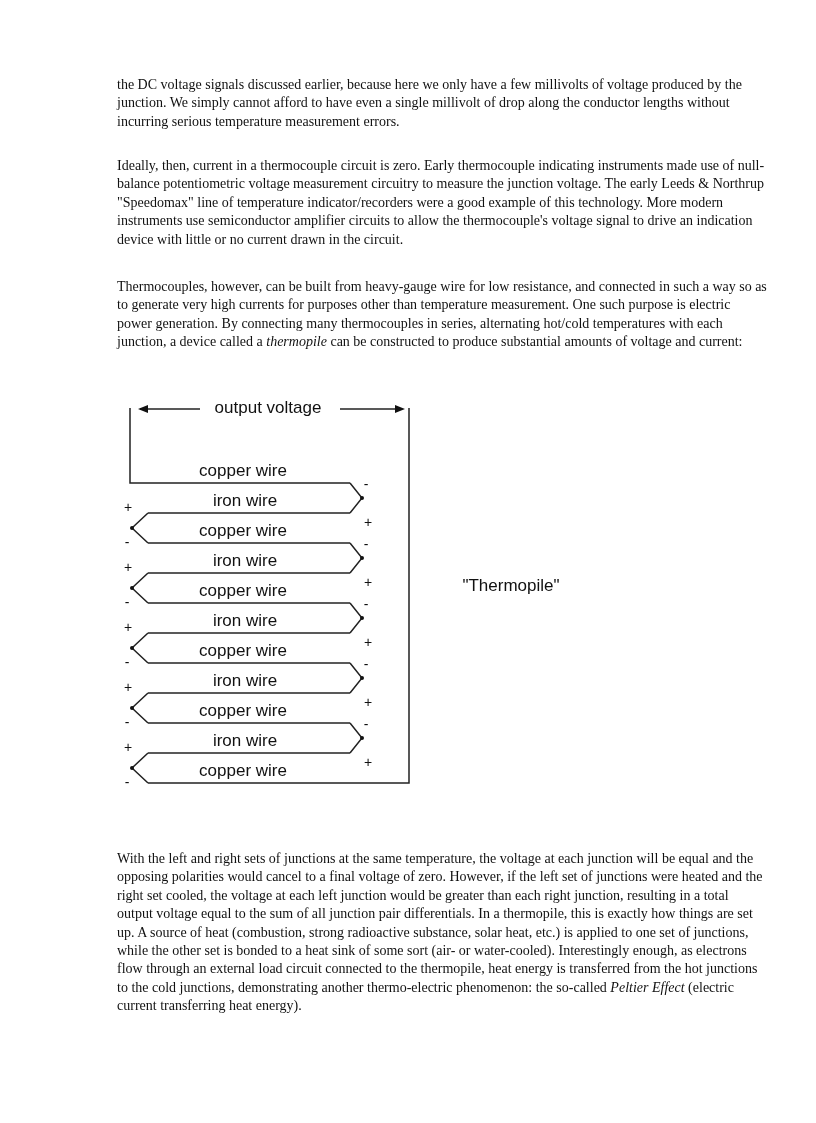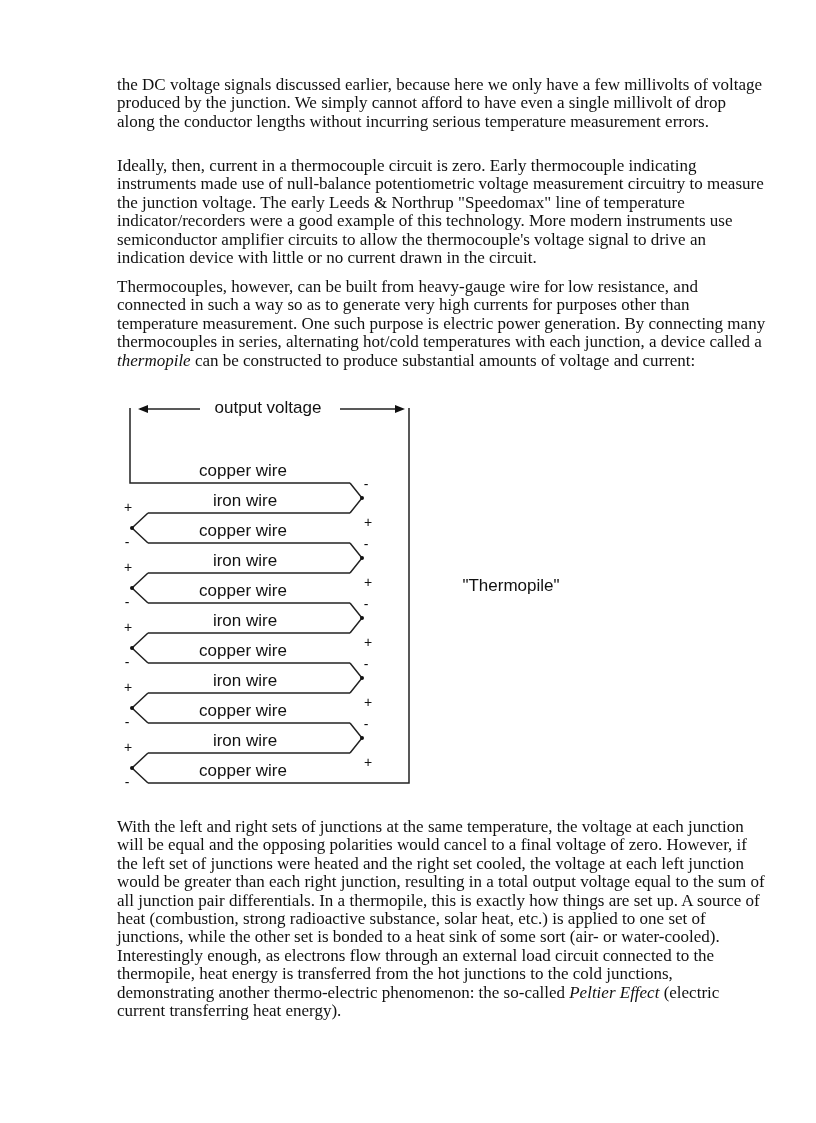--- a/index.html
+++ b/index.html
@@ -1,27 +1,27 @@
 <!DOCTYPE html>
 <html><head>
 <meta charset="utf-8">
 <style>
   html, body { margin: 0; padding: 0; background: #ffffff; }
   body { width: 816px; height: 1123px; position: relative; overflow: hidden; }
   .page { position: absolute; left: 0; top: 0; width: 816px; height: 1123px; }
   .para {
     position: absolute; left: 117px; width: 650px;
-    font-family: "Liberation Serif", serif; font-size: 17px; line-height: 18.4px;
+    font-family: "Liberation Serif", serif; font-size: 14px; line-height: 18.4px;
     color: #111; margin: 0;
   }
   .para em { font-style: italic; }
   #p1 { top: 76px; }
   #p2 { top: 157px; }
   #p3 { top: 278px; }
-  #p4 { top: 818px; }
+  #p4 { top: 850px; }
   .diagram { position: absolute; left: 0; top: 0; width: 816px; height: 1123px; pointer-events: none; }
   .diagram text { font-family: "Liberation Sans", sans-serif; fill: #111; }
   .wl { font-size: 17px; }
   .sign { font-size: 14px; }
 </style>
 </head>
 <body>
 
 <div class="page">
 

